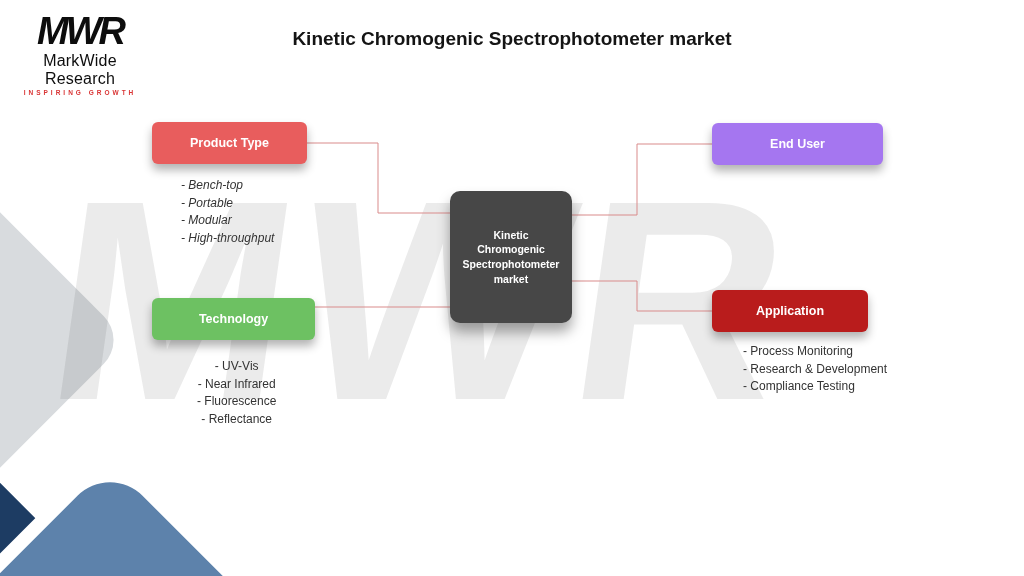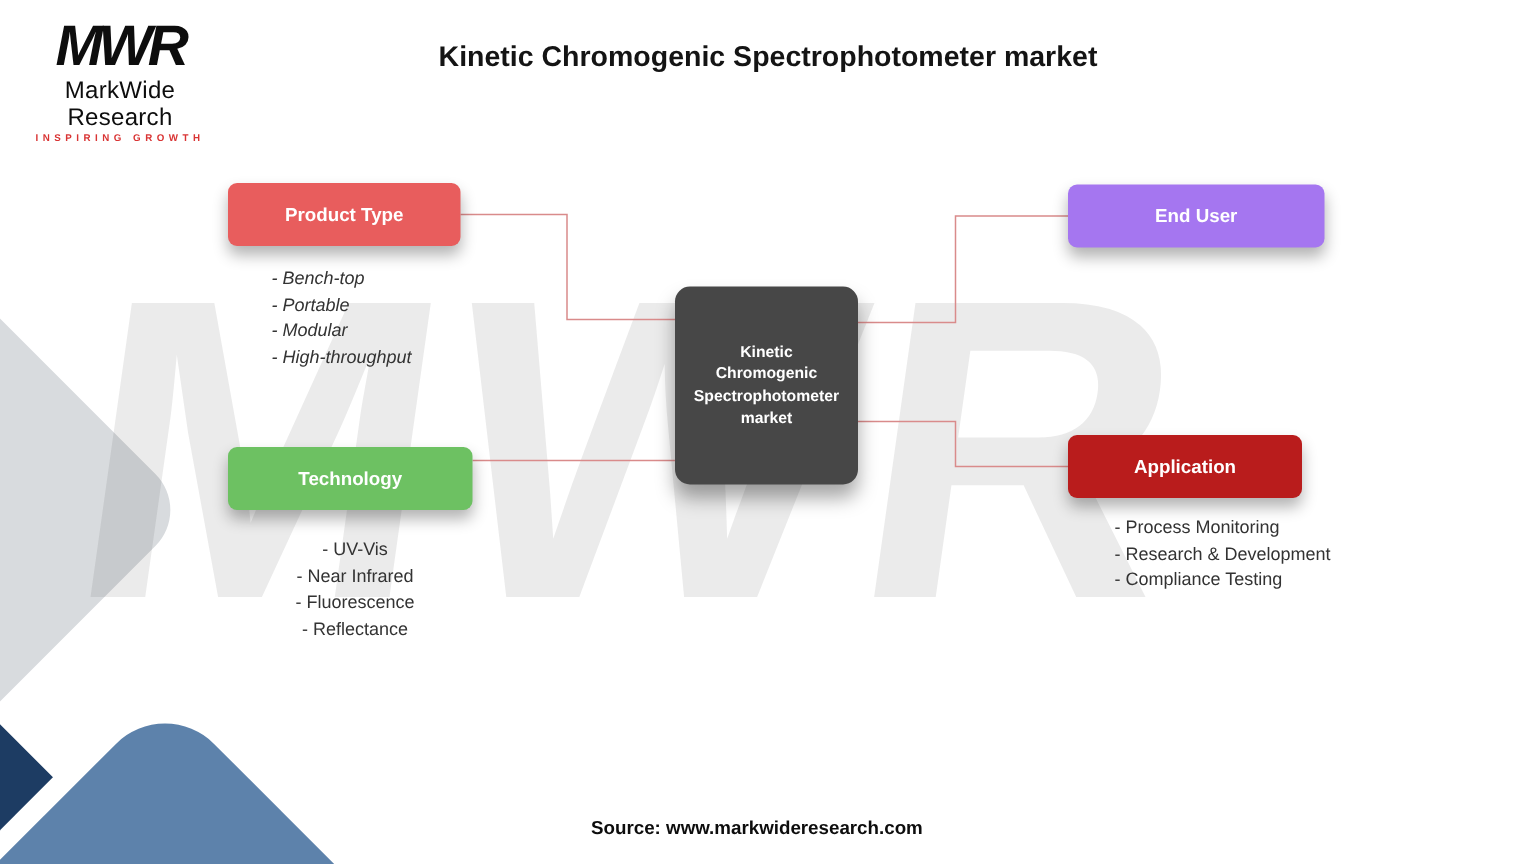--- a/index.html
+++ b/index.html
@@ -97,18 +97,14 @@
     <li>- Reflectance</li>
   </ul>
 
   <div class="seg-box application" style="background-color: #b91c1c;">Application</div>
   <ul class="seg-list application">
     <li>- Process Monitoring</li>
     <li>- Research &amp; Development</li>
     <li>- Compliance Testing</li>
   </ul>
 
-  <div class="footer-source">
-    <span>Source:</span>
-    <span>www.markwideresearch.com</span>
-  </div>
 
 </div>
 
 </body></html>

